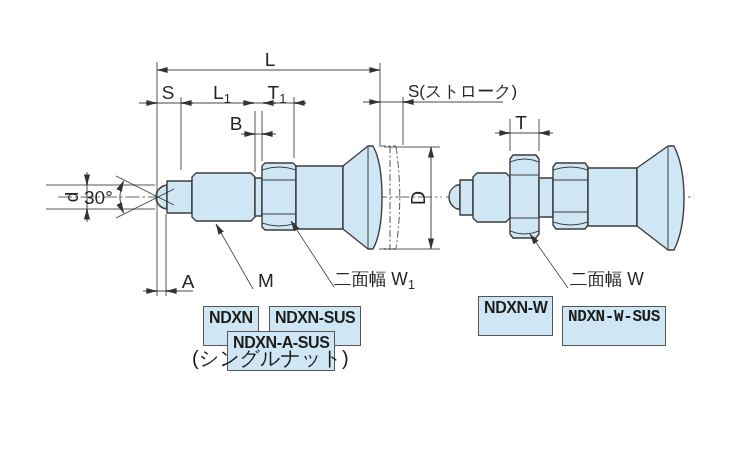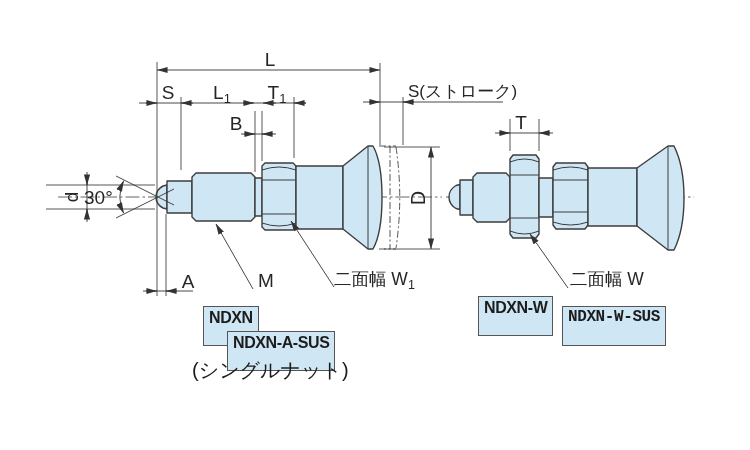--- a/index.html
+++ b/index.html
@@ -165,19 +165,20 @@
     <text x="188" y="288" text-anchor="middle">A</text>
     <text x="266" y="287" text-anchor="middle">M</text>
     <text x="419" y="198" text-anchor="middle" transform="rotate(-90 419 198)" dy="6" font-size="20">D</text>
     <text x="334" y="285" font-size="17.5"><tspan>二面幅 W</tspan><tspan font-size="12.5" dy="4">1</tspan></text>
     <text x="570" y="285" font-size="17.5">二面幅 W</text>
   </g>
 </svg>
 
 
 <div class="badge" style="left:203px;top:306px;">NDXN</div>
+<div class="badge" style="left:269px;top:306px;">NDXN-SUS</div>
 <div class="badge" style="left:203px;top:331px;margin-left:24px;">NDXN-A-SUS</div>
-<div class="caption" style="left:192px;top:357px;">(シングルナット)</div>
+<div class="caption" style="left:192px;top:345px;">(シングルナット)</div>
 
 <div class="badge" style="left:478px;top:296px;">NDXN-W</div>
 <div class="badge" style="left:562px;top:306px;font-family:Liberation Mono, monospace;">NDXN-W-SUS</div>
 
 </div>
 
 </body></html>

